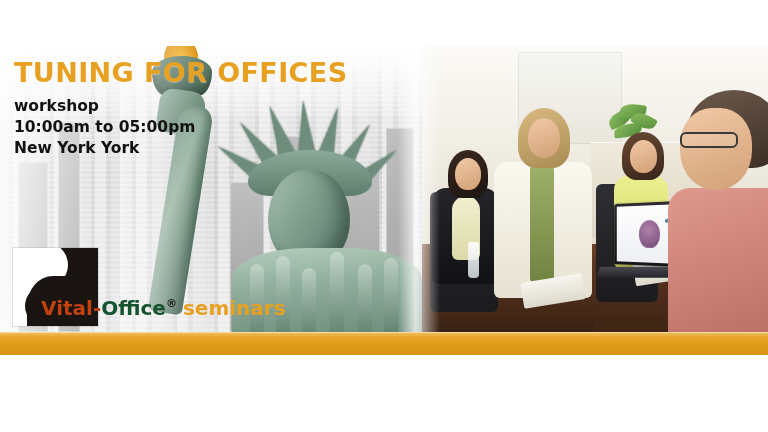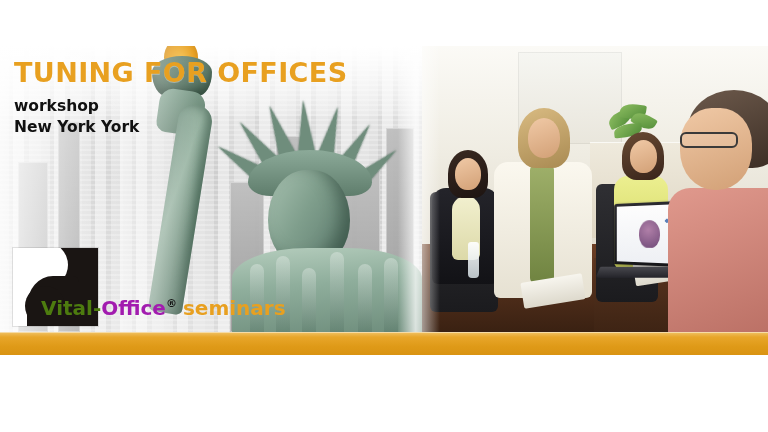--- a/index.html
+++ b/index.html
@@ -345,24 +345,24 @@
   .logo-words {
     position: absolute;
     left: 28px; top: 44px;
     font-family: "DejaVu Sans", sans-serif;
     font-weight: bold;
     font-size: 20px;
     line-height: 24px;
     white-space: nowrap;
   }
   .word-vital {
-    color: #4d7c0f;
+    color: #c2410c;
   }
   .word-office {
-    color: #a21caf;
+    color: #14532d;
   }
   .reg-mark {
     font-size: 11px;
     vertical-align: super;
     color: #131313;
   }
   .word-seminars {
     color: #e8a020;
     margin-left: 6px;
   }
@@ -488,20 +488,21 @@
         <div style="position:absolute;left:34px;top:62px;width:54px;height:12px;border:2px solid #3a3a3a;border-radius:6px;background:rgba(255,255,255,.12);"></div>
       </div>
     </div>
 
     <div class="seam"></div>
 
     <div class="text-overlay">
       <div class="headline">TUNING FOR OFFICES</div>
       <div class="sub-lines">
         <div>workshop</div>
+        <div>10:00am to 05:00pm</div>
         <div>New York York</div>
       </div>
     </div>
 
     <div class="logo-lockup">
       <div class="logo-mark">
         <div class="mark-black"></div>
         <div class="mark-notch"></div>
         <div class="mark-bulb"></div>
         <div class="mark-bulb2"></div>

